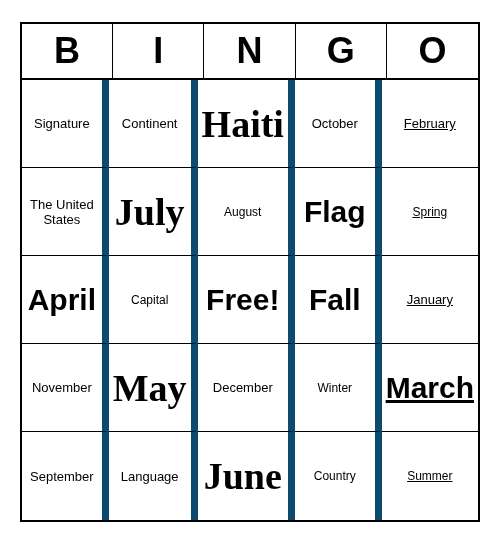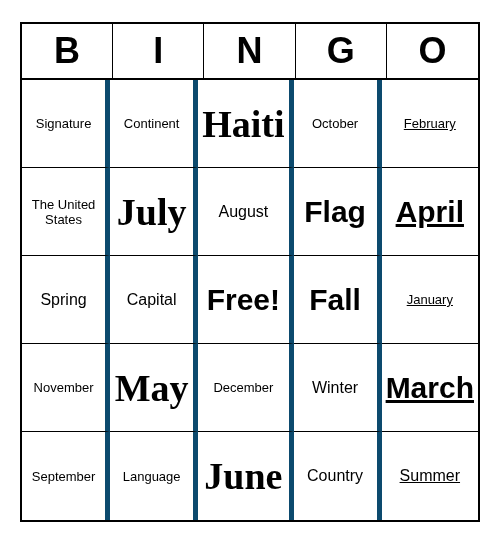--- a/index.html
+++ b/index.html
@@ -41,21 +41,21 @@
       border-right: none;
     }
 
     .bingo-grid {
       display: grid;
       grid-template-columns: repeat(5, 1fr);
       grid-template-rows: repeat(5, 88px);
     }
 
     .bingo-cell {
-      border-right: 5px solid #0c4a6e;
+      border-right: 7px solid #0c4a6e;
       border-bottom: 1px solid #000;
       display: flex;
       align-items: center;
       justify-content: center;
       text-align: center;
       padding: 4px;
       font-family: Arial, sans-serif;
     }
 
     .bingo-cell:nth-child(5n) {
@@ -65,21 +65,21 @@
 
     .bingo-cell:nth-child(n+21) {
       border-bottom: none;
     }
 
     .size-small {
       font-size: 13px;
     }
 
     .size-medium {
-      font-size: 16px;
+      font-size: 12px;
     }
 
     .size-large {
       font-size: 30px;
       font-weight: bold;
     }
 
     .size-xlarge {
       font-size: 38px;
       font-weight: bold;
@@ -100,22 +100,22 @@
   <div class="bingo-grid">
   <div class="bingo-cell size-small">Signature</div>
       <div class="bingo-cell size-small">Continent</div>
       <div class="bingo-cell size-xlarge">Haiti</div>
       <div class="bingo-cell size-small">October</div>
       <div class="bingo-cell size-small">February</div>
       <div class="bingo-cell size-small">The United States</div>
       <div class="bingo-cell size-xlarge">July</div>
       <div class="bingo-cell size-medium">August</div>
       <div class="bingo-cell size-large">Flag</div>
+      <div class="bingo-cell size-medium">Spring</div>
       <div class="bingo-cell size-large">April</div>
-      <div class="bingo-cell size-medium">Spring</div>
       <div class="bingo-cell size-medium">Capital</div>
       <div class="bingo-cell size-large">Free!</div>
       <div class="bingo-cell size-large">Fall</div>
       <div class="bingo-cell size-small">January</div>
       <div class="bingo-cell size-small">November</div>
       <div class="bingo-cell size-xlarge">May</div>
       <div class="bingo-cell size-small">December</div>
       <div class="bingo-cell size-medium">Winter</div>
       <div class="bingo-cell size-large">March</div>
       <div class="bingo-cell size-small">September</div>

